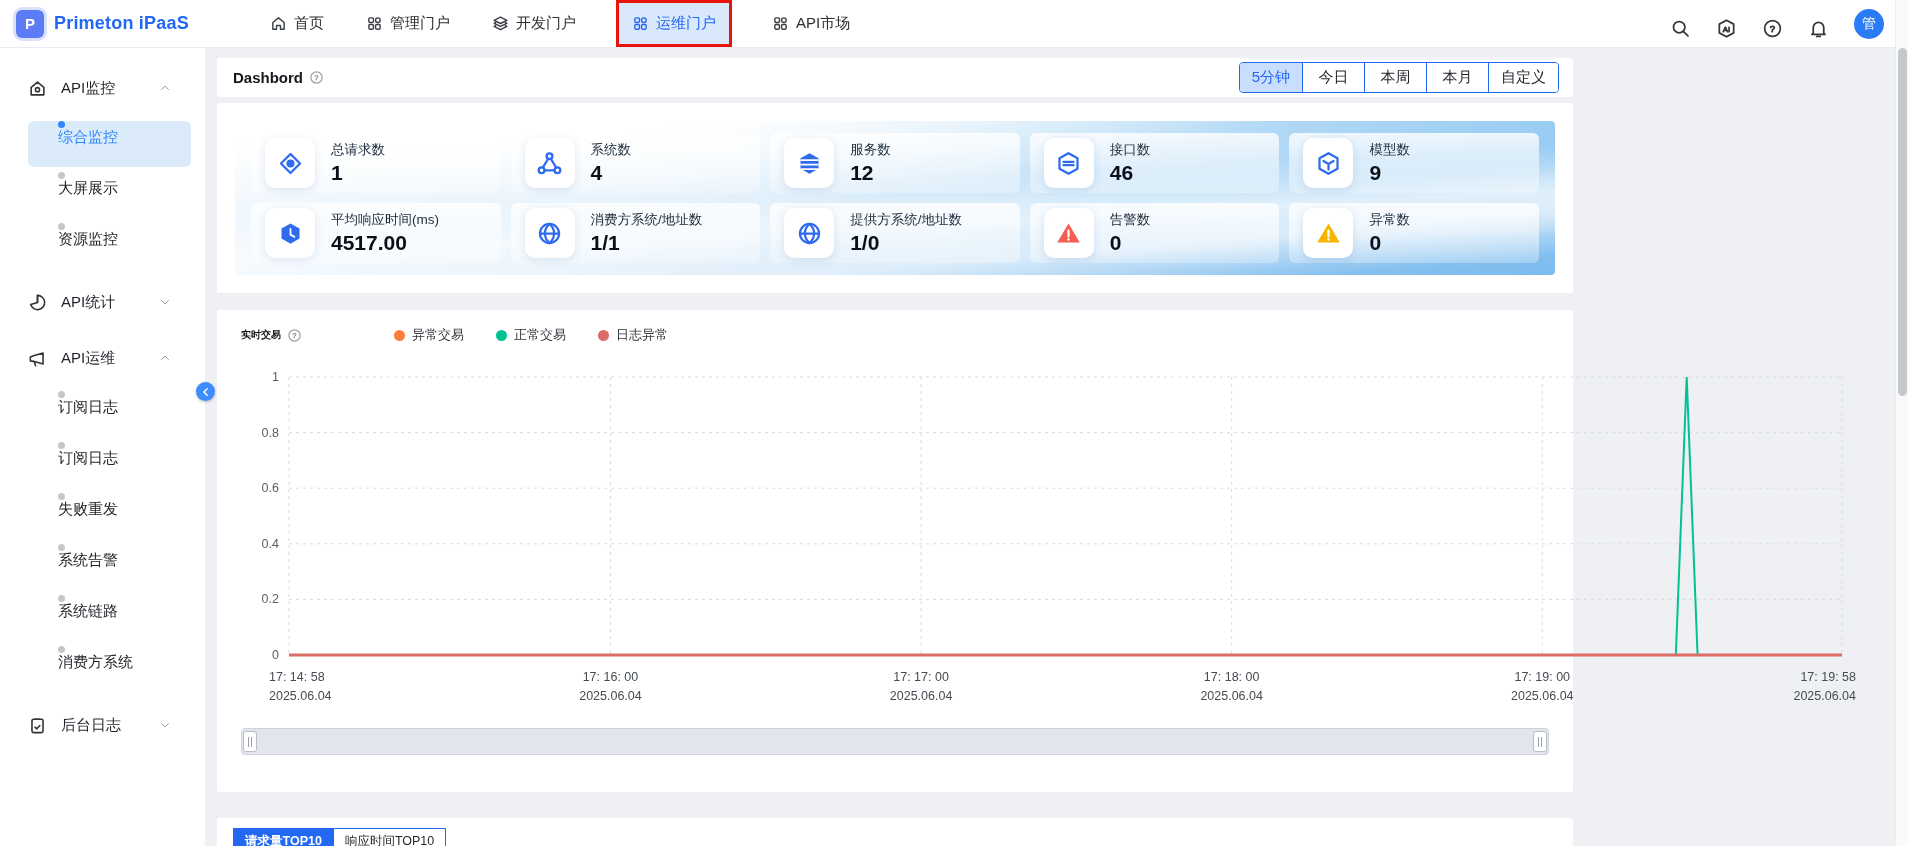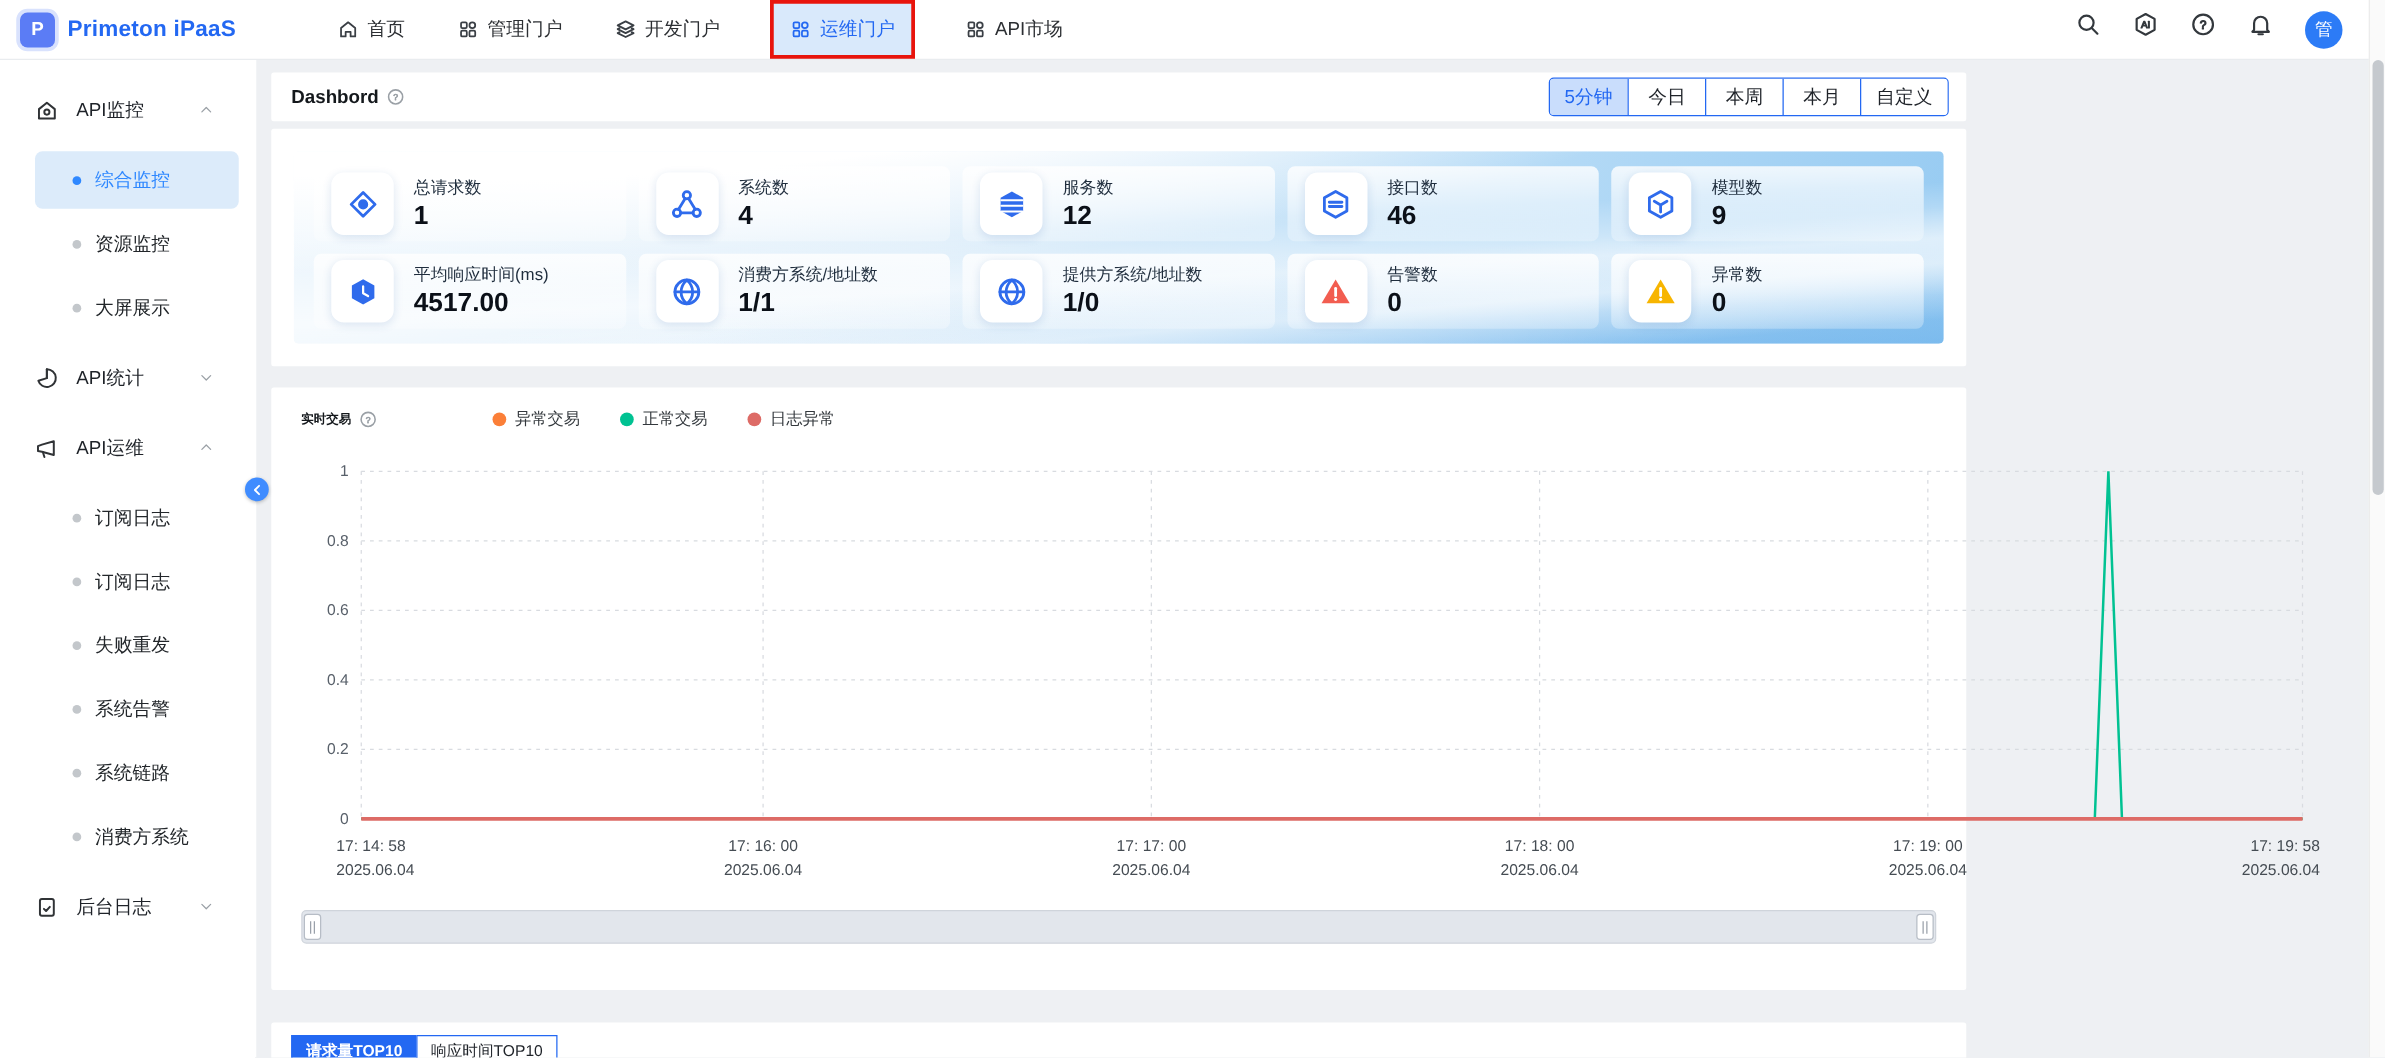--- a/index.html
+++ b/index.html
@@ -14,33 +14,33 @@
                 display:flex; align-items:center; justify-content:center; font-size:15px;
                 box-shadow:0 0 0 3px #d9e2fd; }
   .brand-text { color:#2368f2; font-size:18px; font-weight:bold; letter-spacing:.2px; white-space:nowrap; }
   #nav-menu { display:flex; align-items:center; gap:38px; margin-left:42px; height:100%; }
   .nav-item { display:flex; align-items:center; gap:7px; font-size:15px; color:#2c2f33; cursor:pointer;
               height:100%; padding:0 2px; }
   .nav-item .ic { width:17px; height:17px; color:#3a3f45; }
   .nav-item.active { color:#2368f2; background:#d9e9fb; padding:0 16px; }
   .nav-item.active .ic { color:#2368f2; }
   .nav-item.highlighted { box-shadow:inset 0 0 0 3px #e8140c; }
-  #nav-right { margin-left:auto; display:flex; align-items:flex-start; gap:25px; padding-right:34px; }
+  #nav-right { margin-left:auto; display:flex; align-items:flex-end; gap:25px; padding-right:24px; }
   #nav-right .ic { width:21px; height:21px; color:#33383d; cursor:pointer; }
   .avatar { width:30px; height:30px; border-radius:50%; background:#2c7bf6; color:#fff; font-size:14px;
             display:flex; align-items:center; justify-content:center; cursor:pointer; }
 
   
   #sidebar { position:absolute; left:0; top:48px; width:205px; height:798px; background:#fff; padding-top:12px; z-index:10; }
   .side-group { height:56px; display:flex; align-items:center; padding:0 20px 0 28px; font-size:15px; color:#1f2329; cursor:pointer; }
   .side-group .ic { width:19px; height:19px; color:#303336; margin-right:14px; flex:none; }
   .side-group .lbl { flex:1; }
   .side-group .chev { width:12px; height:12px; color:#9aa0a6; }
-  .side-child { margin:5px 14px 5px 28px; height:46px; border-radius:6px; display:flex; align-items:center;
-                padding-left:30px; font-size:15px; color:#22262a; cursor:pointer; }
+  .side-child { margin:5px 14px 5px 28px; height:46px; border-radius:6px; display:flex; 
+                padding-left:30px; font-size:15px; color:#22262a; cursor:pointer;flex-direction:column; }
   .side-child .dot { width:7px; height:7px; border-radius:50%; background:#c3c7cb; margin-right:11px; flex:none; }
   .side-child.active { background:#dcebfa; color:#2f88ff; }
   .side-child.active .dot { background:#2f88ff; }
   #collapse-toggle { position:absolute; left:196px; top:382px; width:19px; height:19px; border-radius:50%;
                      background:#3f8cff; color:#fff; display:flex; align-items:center; justify-content:center;
                      z-index:30; cursor:pointer; box-shadow:0 1px 3px rgba(0,0,0,.25); }
   #collapse-toggle .ic { width:10px; height:10px; }
 
   
   #main { position:absolute; left:217px; top:48px; width:1651px; height:798px; }
@@ -206,25 +206,25 @@
           <path d="m5 15 7-7 7 7"></path>
         </svg>
       </span>
     </div>
     <div class="side-child active">
       <span class="dot"></span>
       <span>综合监控</span>
     </div>
     <div class="side-child">
       <span class="dot"></span>
+      <span>大屏展示</span>
+    </div>
+    <div class="side-child">
+      <span class="dot"></span>
       <span>资源监控</span>
-    </div>
-    <div class="side-child">
-      <span class="dot"></span>
-      <span>大屏展示</span>
     </div>
     <div class="side-group">
       <span class=" ic">
         <svg viewBox="0 0 24 24" fill="none" stroke="currentColor" stroke-width="2" stroke-linecap="round" stroke-linejoin="round">
           <path d="M12 3a9 9 0 1 1-8.6 11.6L12 12z"></path>
           <path d="M12 3v9"></path>
         </svg>
       </span>
       <span class="lbl">API统计</span>
       <span class="chev ic">

